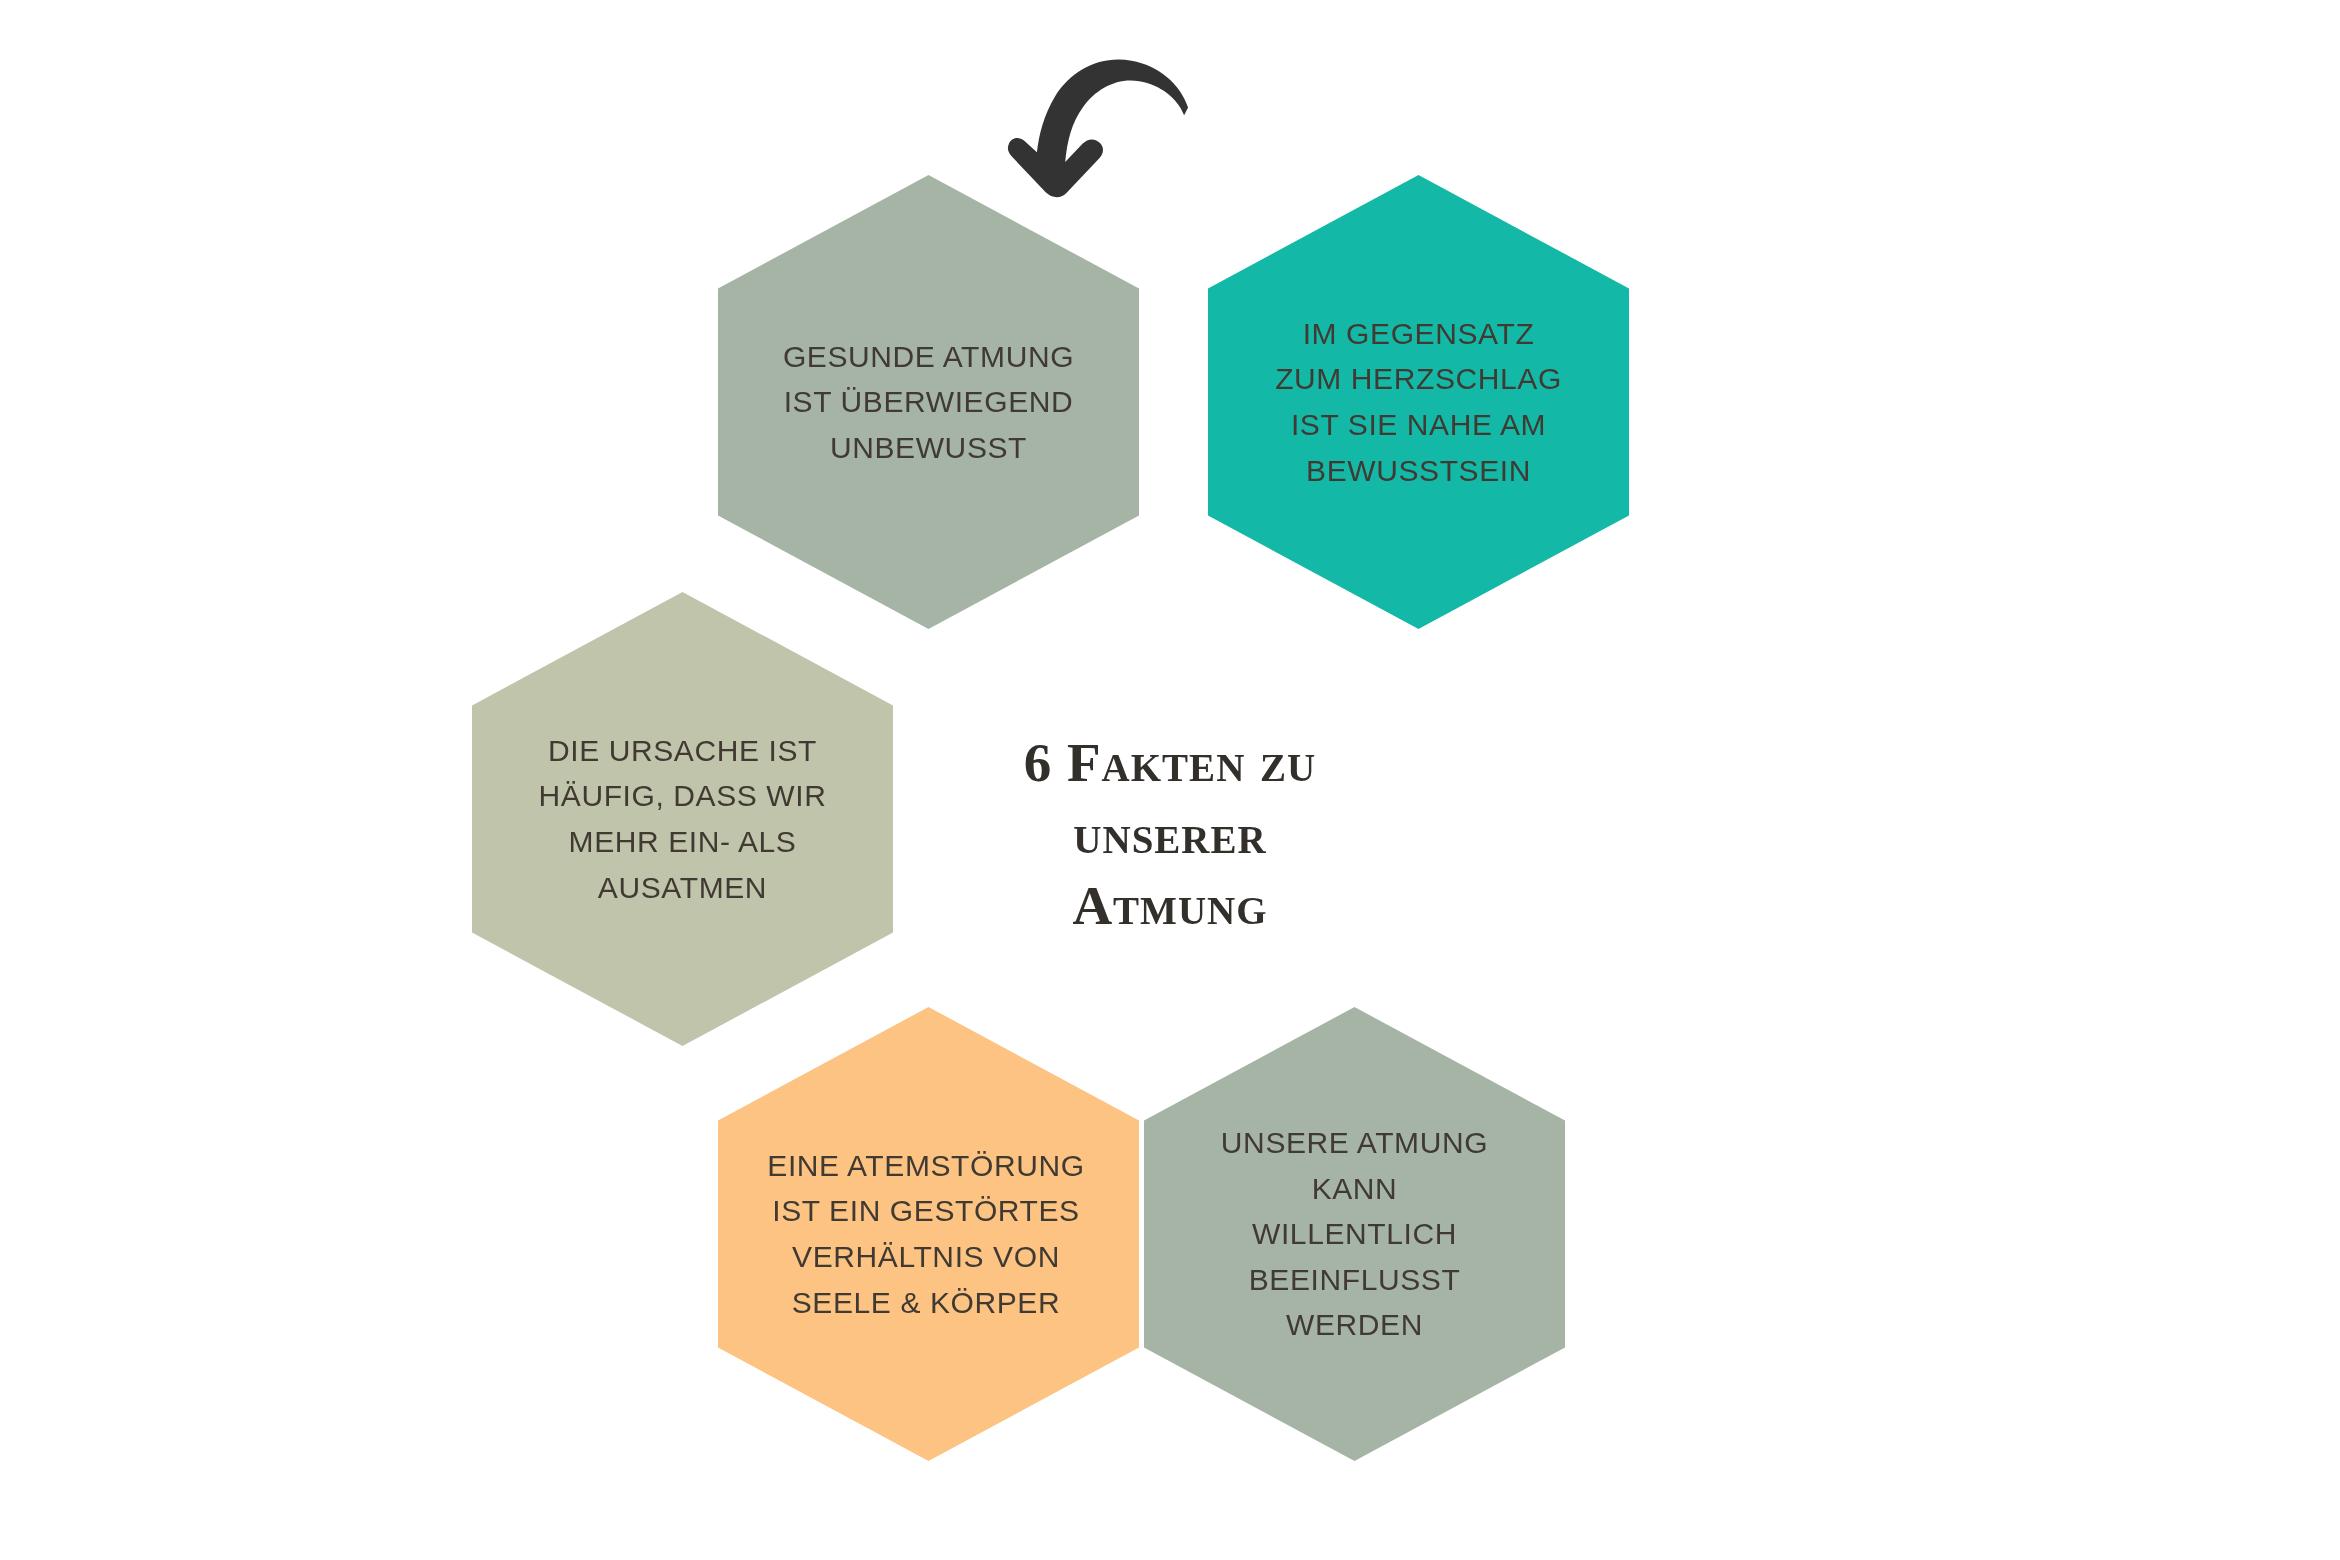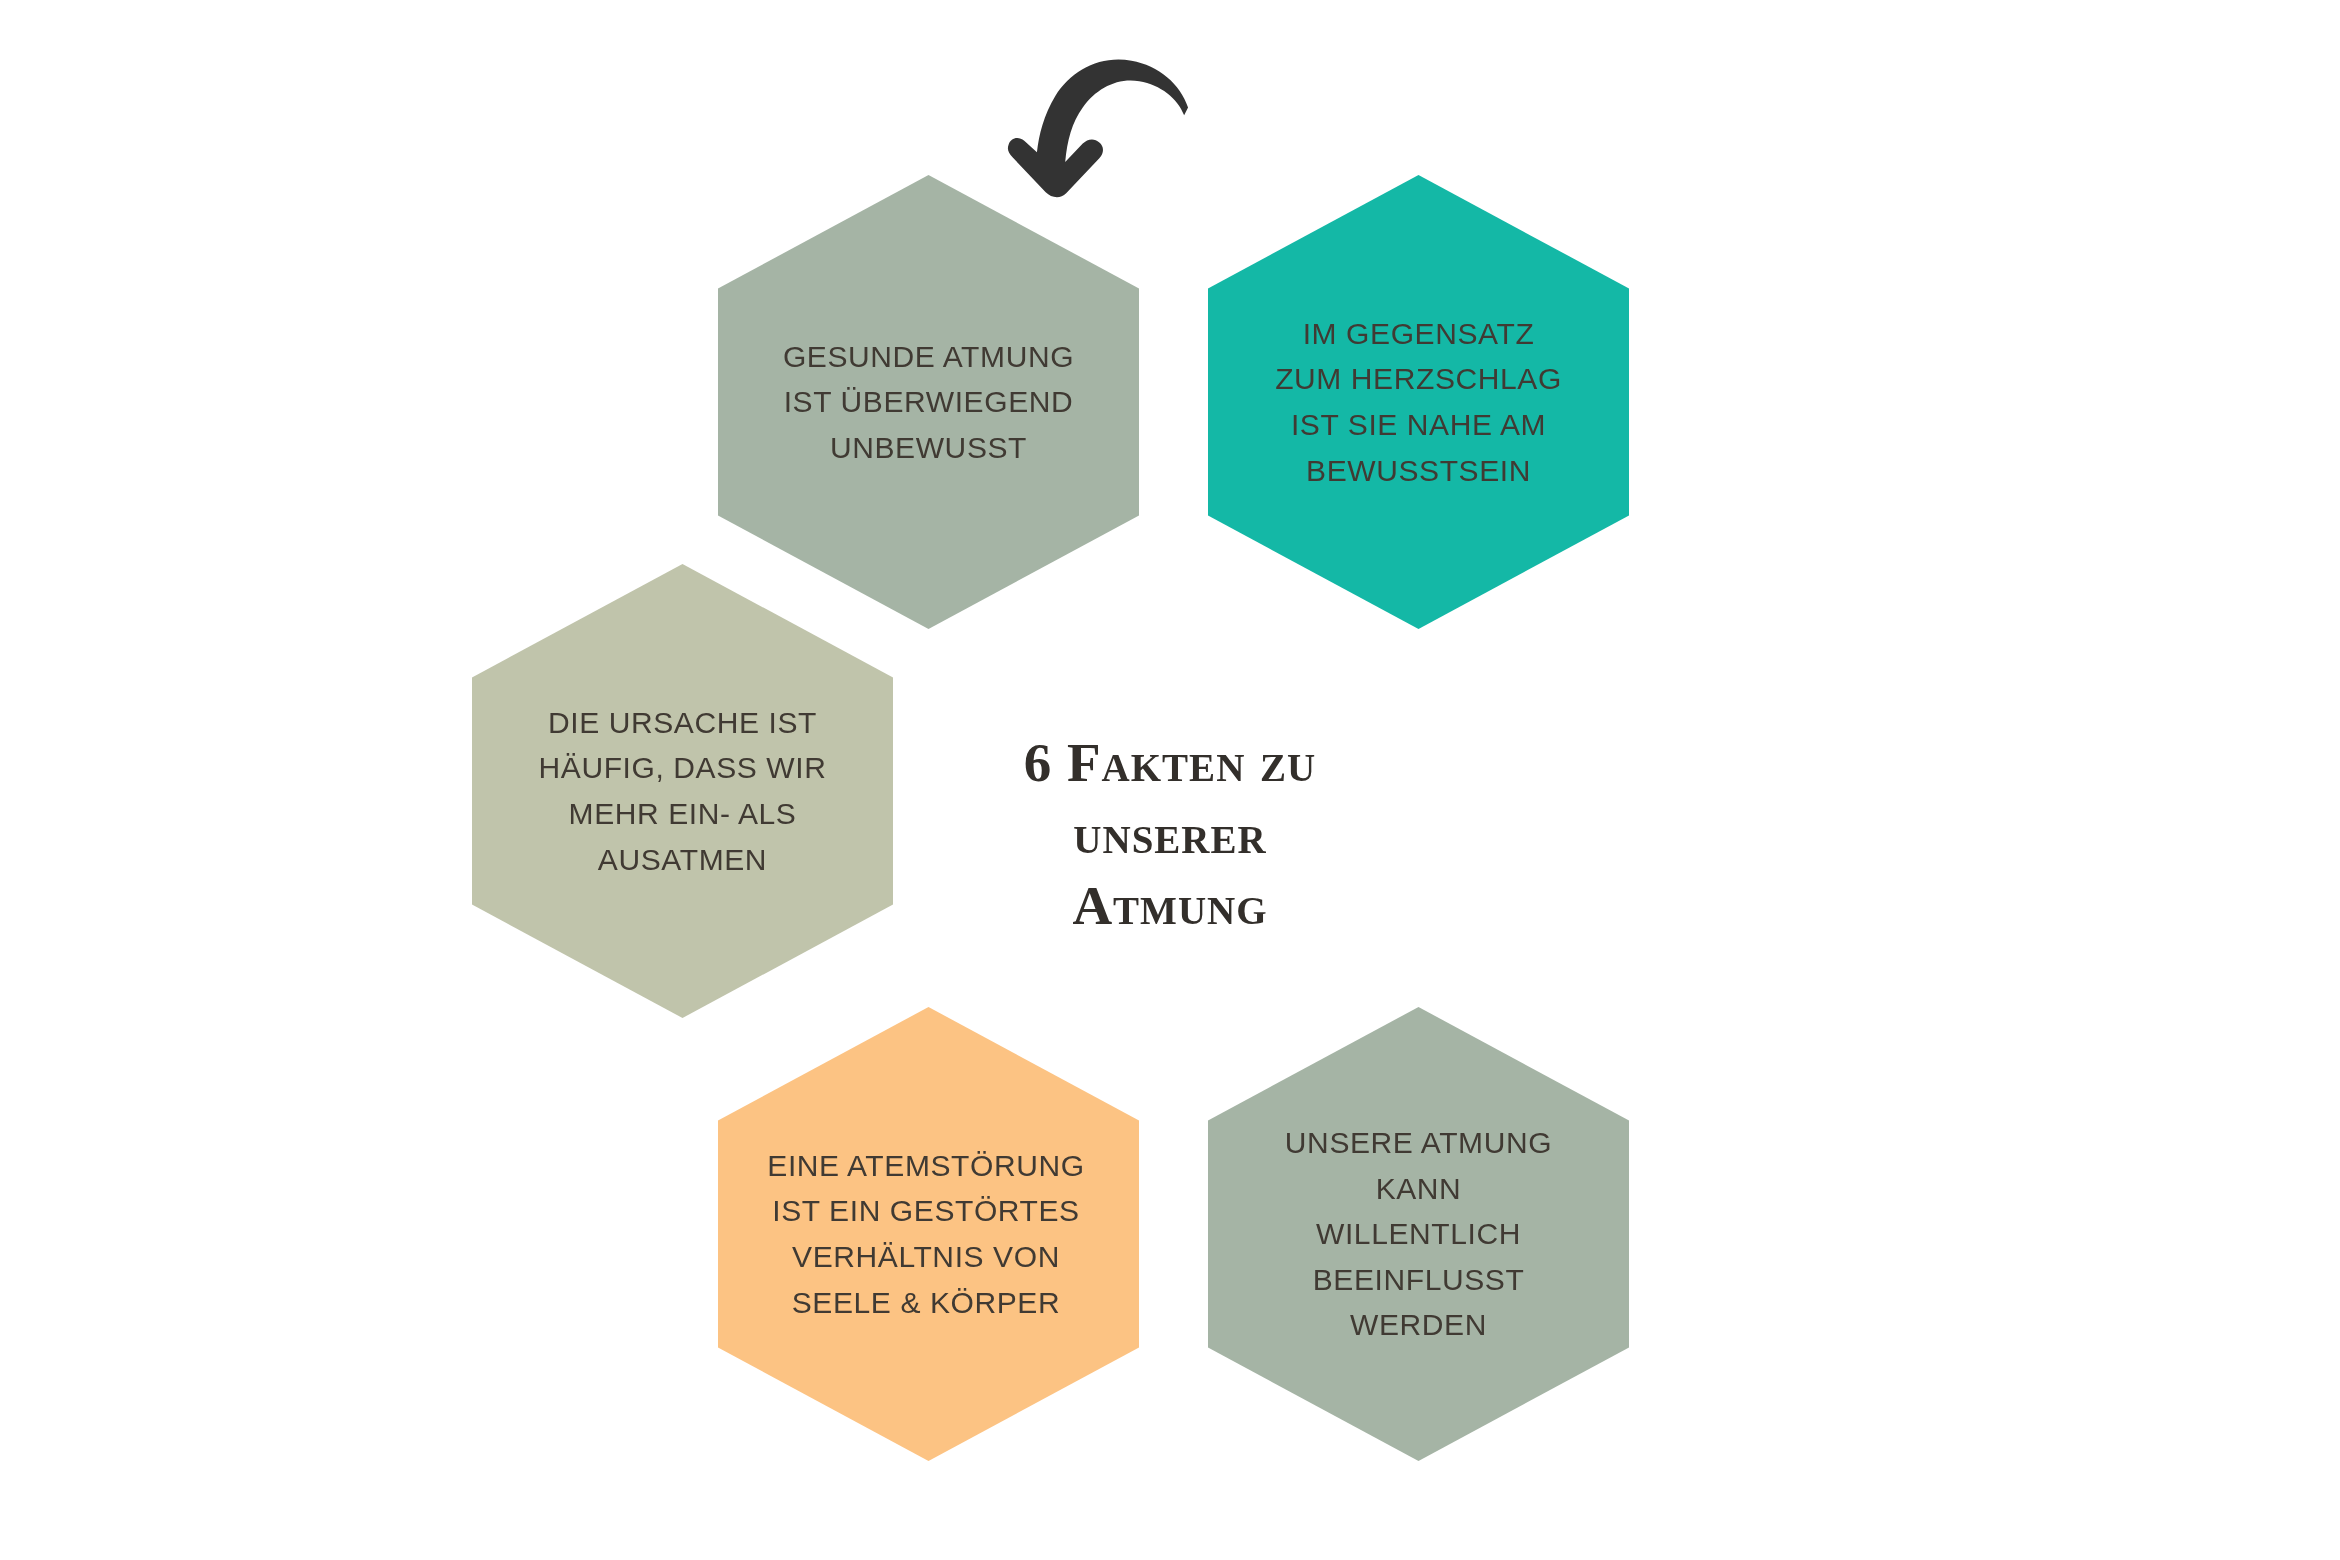--- a/index.html
+++ b/index.html
@@ -41,24 +41,24 @@
     line-height: 1.52;
     letter-spacing: 0.6px;
     color: #403A33;
     font-weight: 400;
     white-space: pre-line;
   }
 
   
   #hex-top-left      { left: 718px;  top: 175px;  }
   #hex-top-right     { left: 1208px; top: 175px;  }
-  #hex-left          { left: 472px;  top: 564px;  }
+  #hex-left          { left: 472px;  top: 592px;  }
   #hex-right         { left: 1452px; top: 592px;  }
   #hex-bottom-left   { left: 718px;  top: 1007px; padding-left: 20px; }
-  #hex-bottom-right  { left: 1208px; top: 1007px; }
+  #hex-bottom-right  { left: 1144px; top: 1007px; }
 
   
   #center-title {
     position: absolute;
     left: 926px;
     top: 727px;
     width: 488px;
     text-align: center;
     font-family: "Liberation Serif", "DejaVu Serif", serif;
     font-size: 55px;

